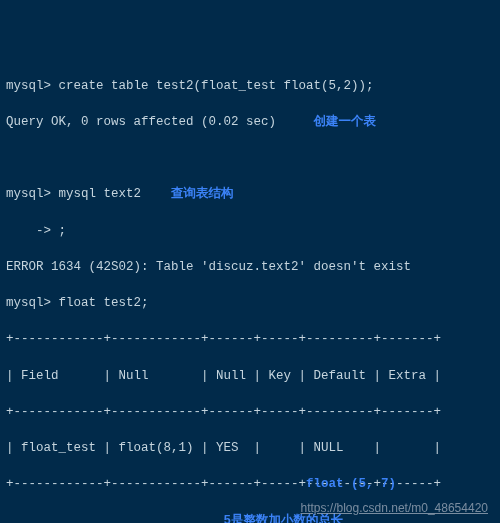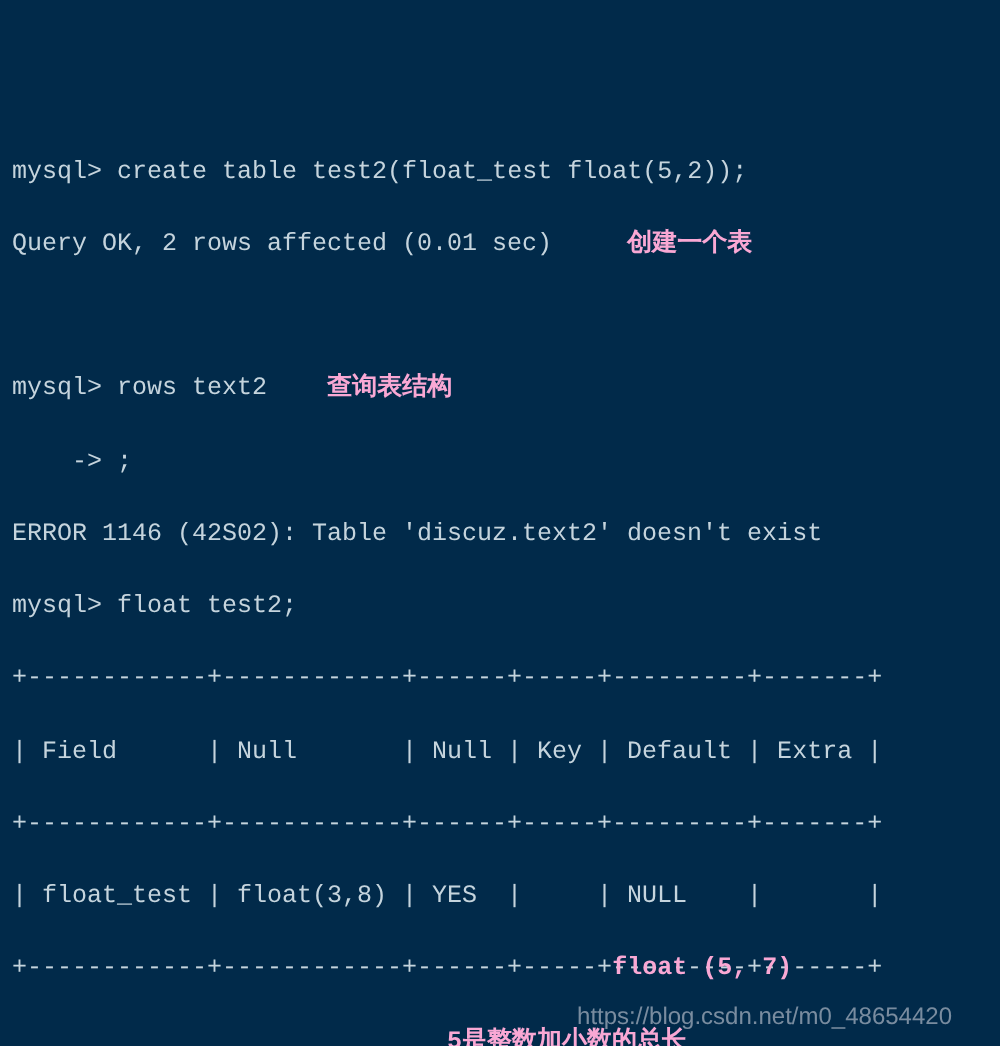--- a/index.html
+++ b/index.html
@@ -10,47 +10,48 @@
       font-size: 12.5px;
       line-height: 1.45;
       width: 500px;
       height: 523px;
       padding: 4px 6px;
       overflow: hidden;
       position: relative;
       white-space: pre;
     }
     .line { display: block; }
-    .ann { color: #f9a8d4; font-weight: bold; }
+    .ann { color: #3b82f6; font-weight: bold; }
     .watermark {
       position: absolute;
-      right: 24px;
+      right: 12px;
       bottom: 6px;
       color: rgba(220,220,230,0.55);
       font-size: 12px;
       font-family: sans-serif;
       white-space: nowrap;
+      text-decoration: underline;
     }
   </style>
 </head>
 <body>
 
 
 
 <span class="line"><span>mysql&gt;</span> <span>create table test2(float_test float(5,2));</span></span>
-<span class="line"><span>Query OK, 2 rows affected (0.01 sec)</span>     <span class="ann">创建一个表</span></span>
+<span class="line"><span>Query OK, 0 rows affected (0.02 sec)</span>     <span class="ann">创建一个表</span></span>
 <span class="line"> </span>
-<span class="line"><span>mysql&gt;</span> <span>rows text2</span>    <span class="ann">查询表结构</span></span>
+<span class="line"><span>mysql&gt;</span> <span>mysql text2</span>    <span class="ann">查询表结构</span></span>
 <span class="line"><span>    -&gt;</span> <span>;</span></span>
-<span class="line">ERROR 1146 (42S02): Table 'discuz.text2' doesn't exist</span>
+<span class="line">ERROR 1634 (42S02): Table 'discuz.text2' doesn't exist</span>
 <span class="line"><span>mysql&gt;</span> <span>float test2;</span></span>
 <span class="line">+------------+------------+------+-----+---------+-------+</span>
 <span class="line">| Field      | Null       | Null | Key | Default | Extra |</span>
 <span class="line">+------------+------------+------+-----+---------+-------+</span>
-<span class="line">| float_test | float(3,8) | YES  |     | NULL    |       |</span>
+<span class="line">| float_test | float(8,1) | YES  |     | NULL    |       |</span>
 <span class="line"><span>+------------+------------+------+-----+---------+-------+</span><span class="ann" style="margin-left:-210px;">          <span>float (5, 7)</span></span></span>
 <span class="line">                             <span class="ann">5是整数加小数的总长</span></span>
 
 
 
 
 
 
 
 

